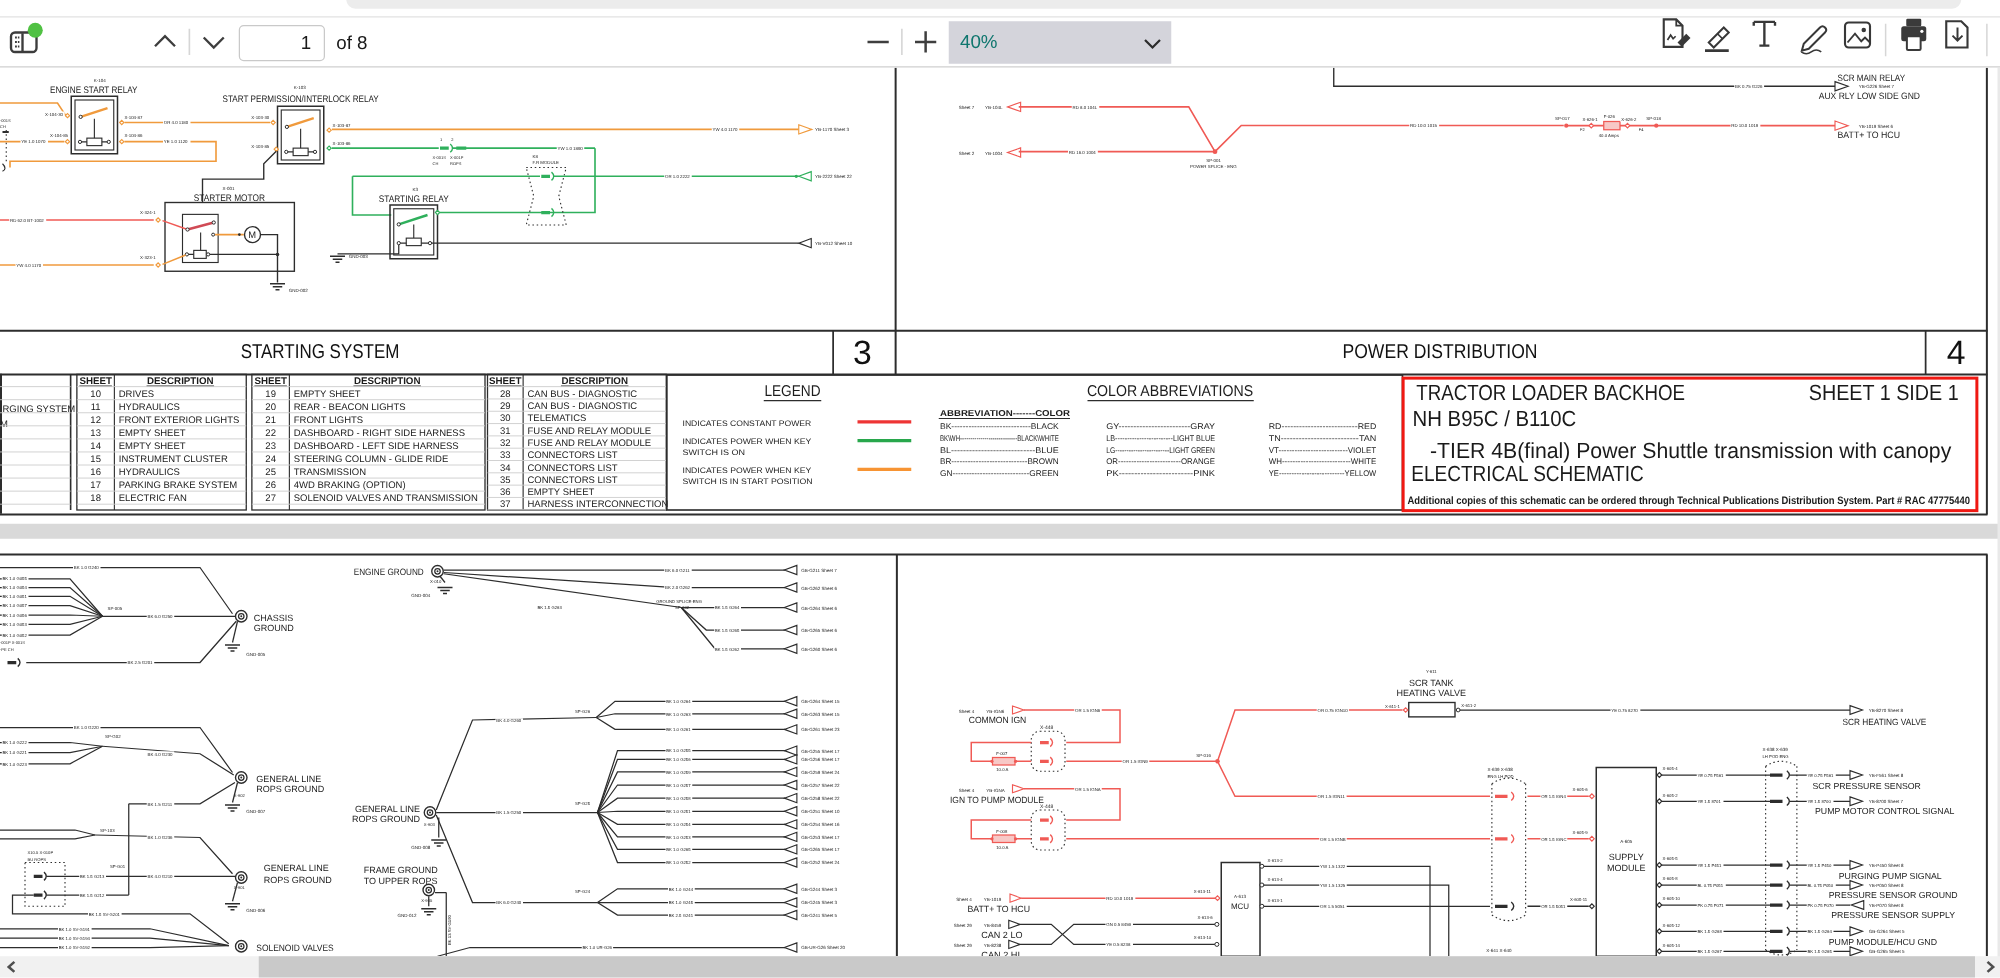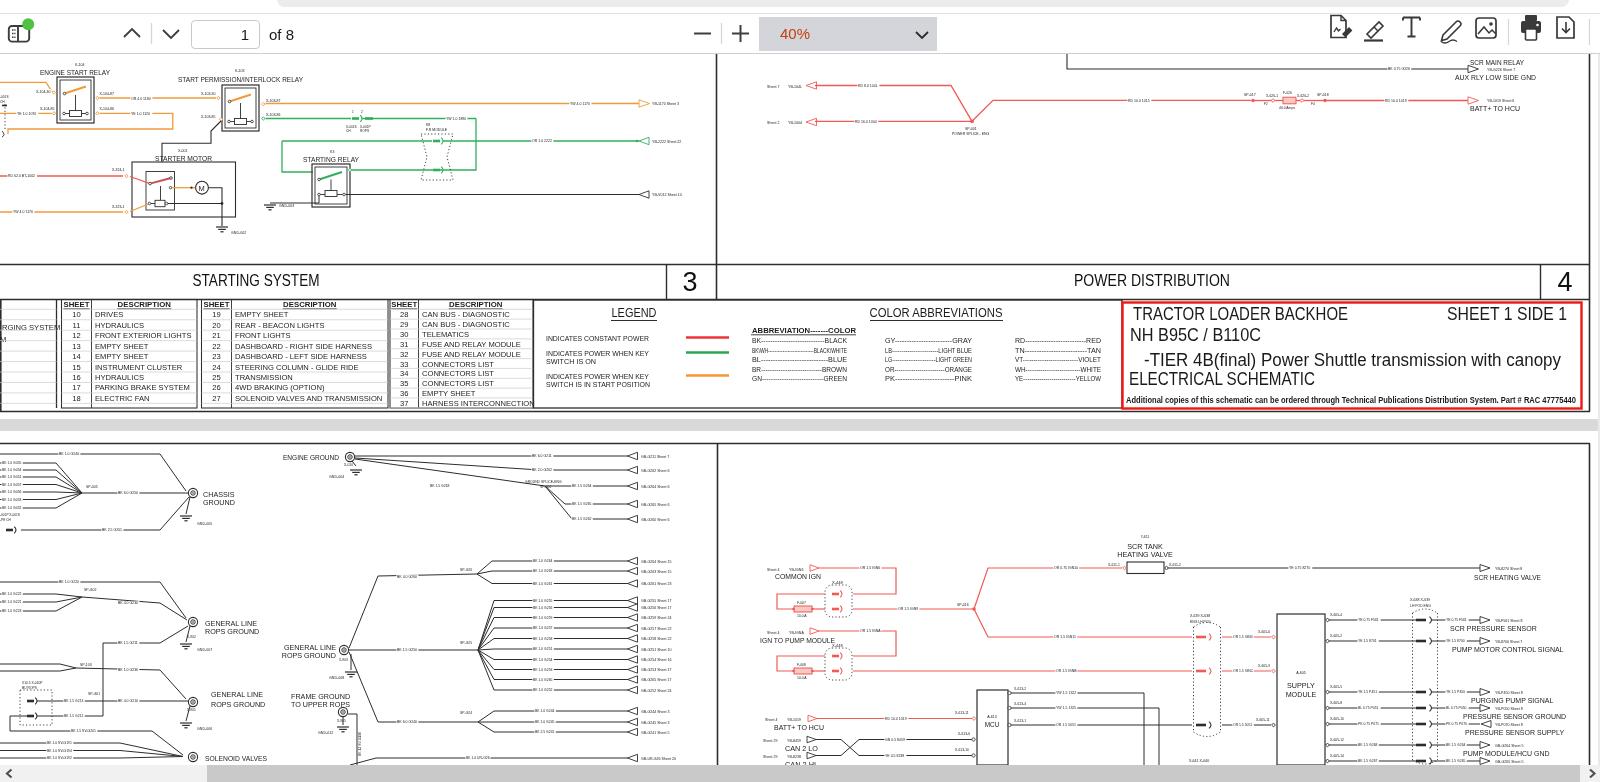--- a/index.html
+++ b/index.html
@@ -5,21 +5,21 @@
   html,body { width:1600px; height:782px; overflow:hidden; background:#fff;
     font-family:"Liberation Sans", sans-serif; }
   .tabstrip { position:absolute; left:0; top:0; width:1600px; height:13px; background:#fff; }
   .tabstrip .tab { position:absolute; left:277px; top:-8px; width:1292px; height:15px; background:#ececec; border-radius:8px; }
   .toolbar { position:absolute; left:0; top:13px; width:1600px; height:41px; background:#fff;
     border-top:1px solid #e2e2e2; border-bottom:1px solid #cfcfcf; }
   .pageinput { position:absolute; left:191px; top:6px; width:69px; height:29px; border:1px solid #c9c9c9;
     border-radius:4px; font-size:15px; color:#1a1a1a; text-align:right; padding-right:10px; line-height:27px; }
   .of8 { position:absolute; left:269px; top:12px; font-size:15px; color:#1a1a1a; }
   .zoomdd { position:absolute; left:759px; top:3px; width:178px; height:34px; background:#d4d4db;
-    font-size:15px; color:#c2410c; line-height:34px; padding-left:21px; }
+    font-size:15px; color:#0f766e; line-height:34px; padding-left:9px; }
   .pdfarea { position:absolute; left:0; top:54px; width:1600px; height:712px; background:#fff; }
   .gap { position:absolute; left:0; top:365px; width:1600px; height:12px; background:#d9d9d9; }
   .rsliver { position:absolute; left:1598px; top:0; width:2px; height:712px; background:#e9e9e9; }
   .hscroll { position:absolute; left:0; top:765px; width:1600px; height:17px; background:#f1f1f1; }
   .hthumb { position:absolute; left:207px; top:0; width:1373px; height:17px; background:#c9c9c9; }
 </style></head>
 <body>
 <div class="pdfarea">
   <svg width="1600" height="366" viewBox="0 54 1600 366" style="position:absolute;left:0;top:0">
       <line x1="0" y1="264.5" x2="1590" y2="264.5" stroke="#2d2d2d" stroke-width="1.6"></line>

